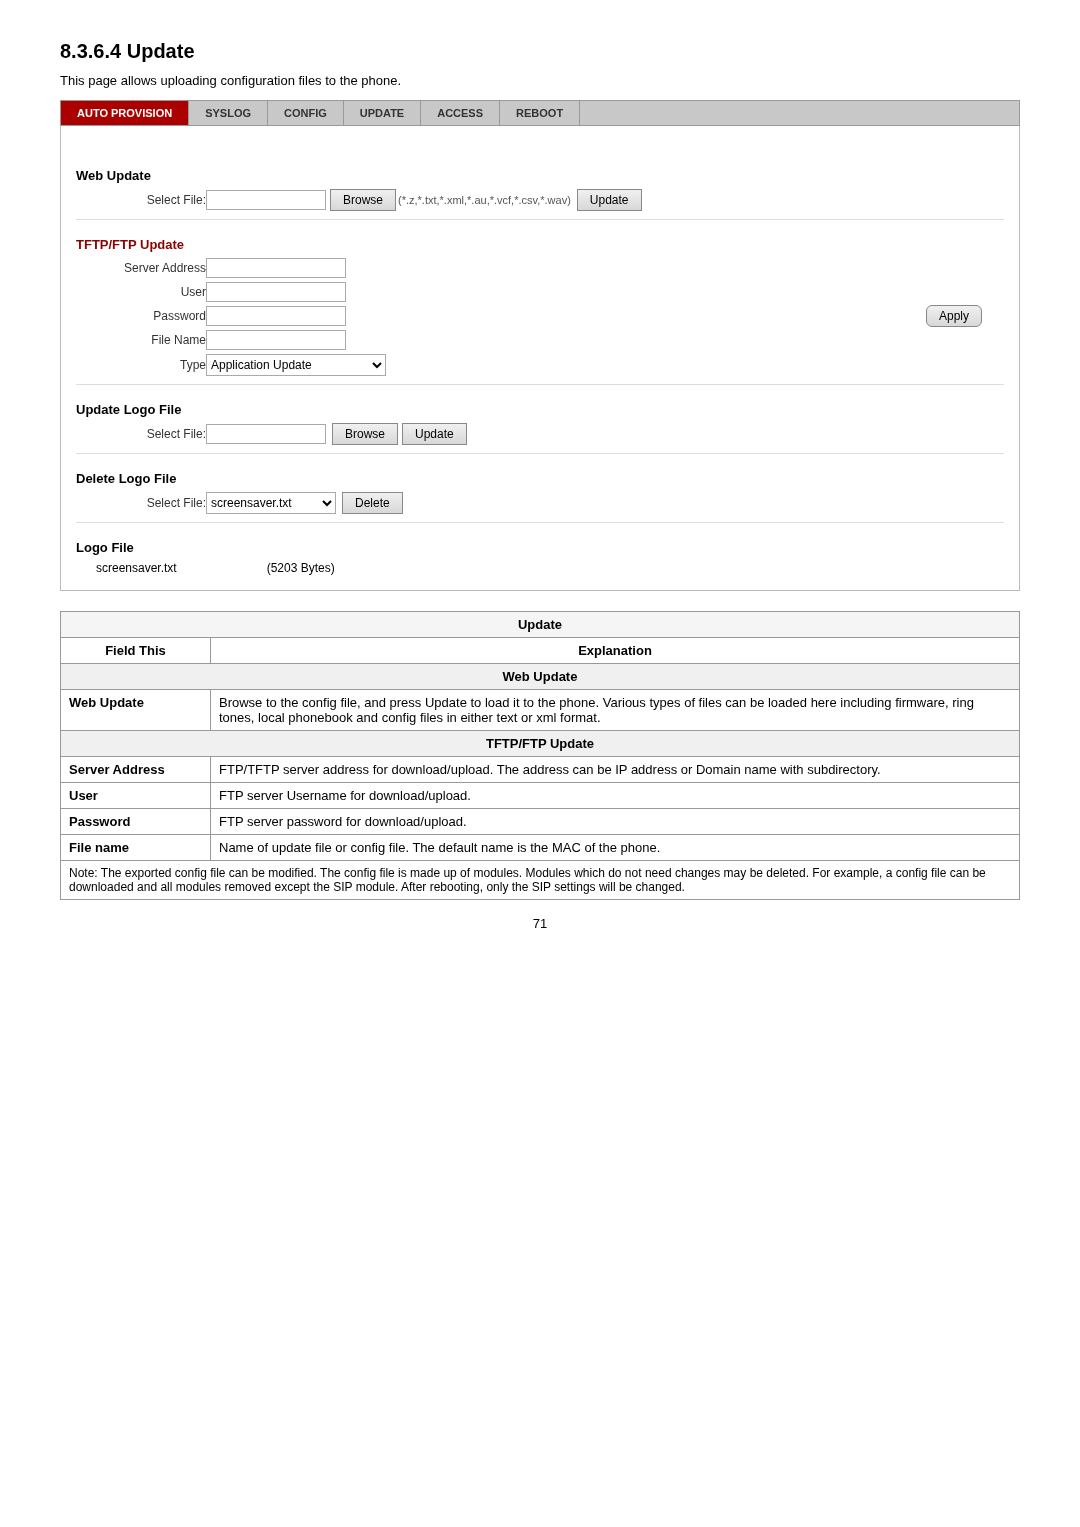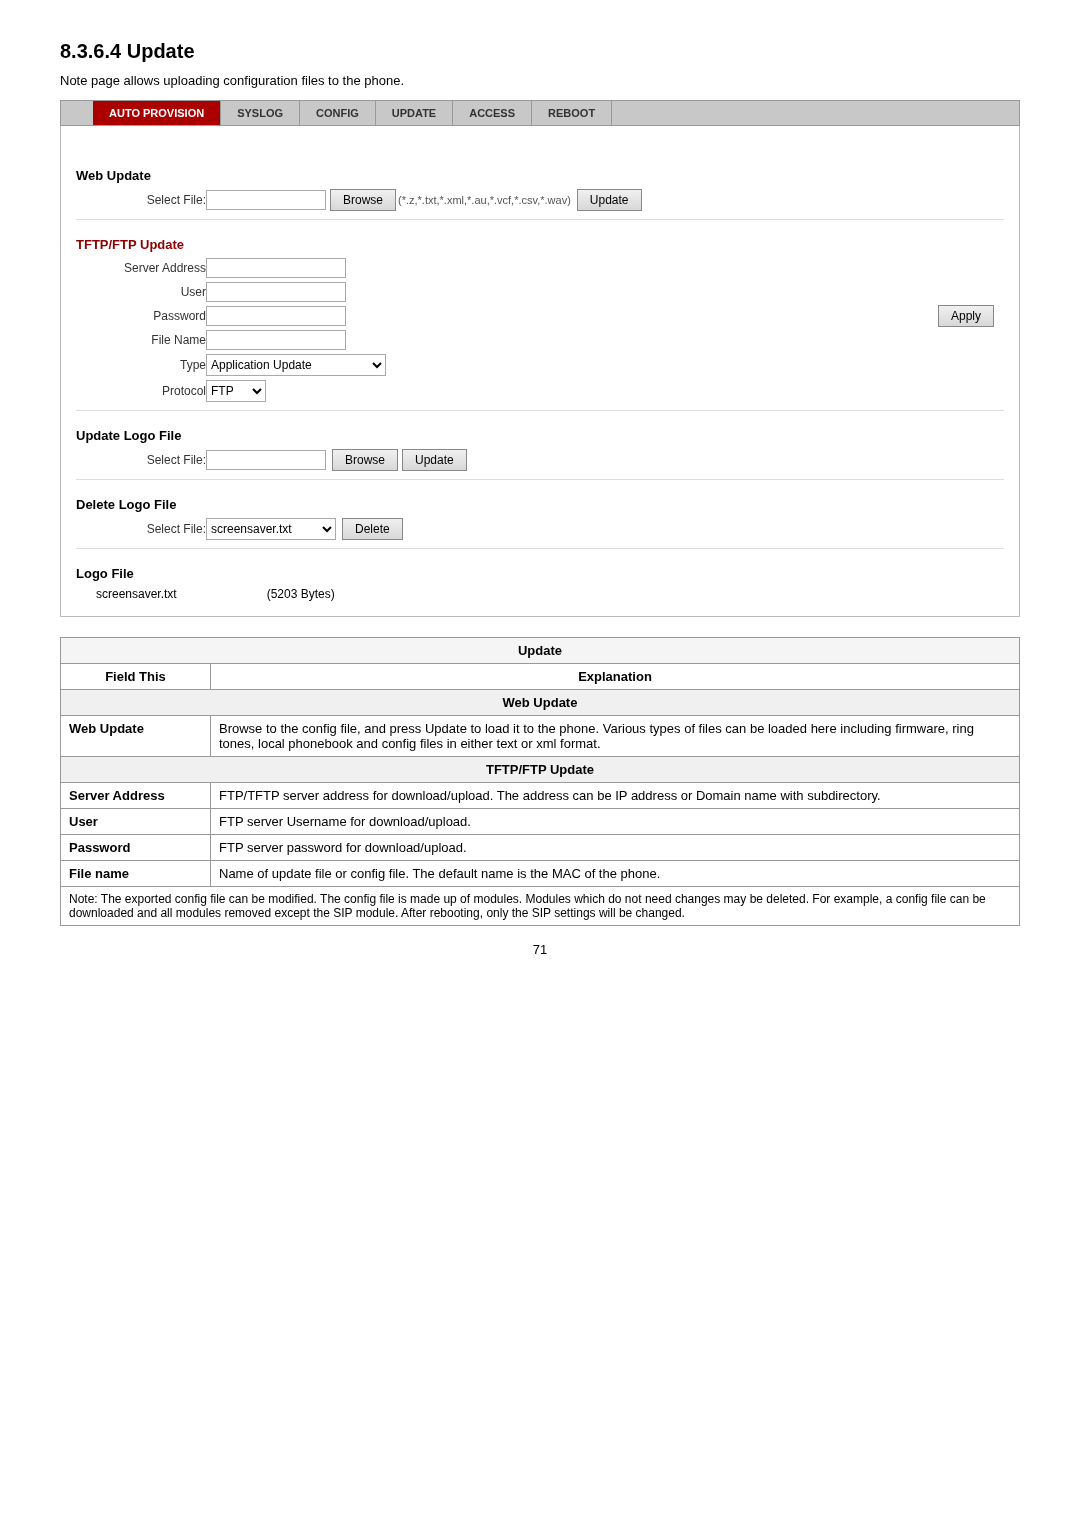--- a/index.html
+++ b/index.html
@@ -34,21 +34,20 @@
       font-weight: bold;
       color: #333;
       border-right: 1px solid #999;
       cursor: pointer;
       background: #c8c8c8;
       text-transform: uppercase;
     }
     .nav-tab.active {
       background: #a00;
       color: #fff;
-      margin-left: 32px;
     }
     
     .form-panel {
       border: 1px solid #bbb;
       border-top: none;
       padding: 10px 15px 15px;
       margin-bottom: 20px;
     }
     .section-title {
       font-weight: bold;
@@ -145,21 +144,21 @@
     }
     .tftp-inner-rows {
       margin-bottom: 4px;
     }
   </style>
 </head>
 <body>
 
 <h1>8.3.6.4   Update</h1>
 
-<p class="page-desc">Note page allows uploading configuration files to the phone.</p>
+<p class="page-desc">This page allows uploading configuration files to the phone.</p>
 
 <div class="nav-tabs">
   <div class="nav-tab active">AUTO PROVISION</div>
   <div class="nav-tab">SYSLOG</div>
   <div class="nav-tab">CONFIG</div>
   <div class="nav-tab">UPDATE</div>
   <div class="nav-tab">ACCESS</div>
   <div class="nav-tab">REBOOT</div>
 </div>
 
@@ -184,36 +183,30 @@
       <span class="form-label">Server Address</span>
       <input type="text" class="form-input form-input-text" style="">
     </div>
     <div class="form-row tftp-inner-rows">
       <span class="form-label">User</span>
       <input type="text" class="form-input form-input-text" style="">
     </div>
     <div class="form-row tftp-inner-rows" style="position:relative;">
       <span class="form-label">Password</span>
       <input type="password" class="form-input form-input-text" style="">
-      <button class="btn" style="position:absolute; right:10px;">Apply</button>
+      <button class="btn" style="position:absolute; right:22px;border-radius:6px;">Apply</button>
     </div>
     <div class="form-row tftp-inner-rows">
       <span class="form-label">File Name</span>
       <input type="text" class="form-input form-input-text" style="">
     </div>
     <div class="form-row tftp-inner-rows">
       <span class="form-label">Type</span>
       <select class="select-input" style="width:180px;">
         <option>Application Update</option>
-      </select>
-    </div>
-    <div class="form-row tftp-inner-rows">
-      <span class="form-label">Protocol</span>
-      <select class="select-input" style="width:60px;">
-        <option>FTP</option>
       </select>
     </div>
   </div>
 
   <div style="height:6px; border-top: 1px solid #ddd; margin-top:8px;"></div>
 
   <div class="section-title">Update Logo File</div>
   <div class="form-row">
     <span class="form-label">Select File:</span>
     <input type="text" class="form-input" style="width: 120px;">

